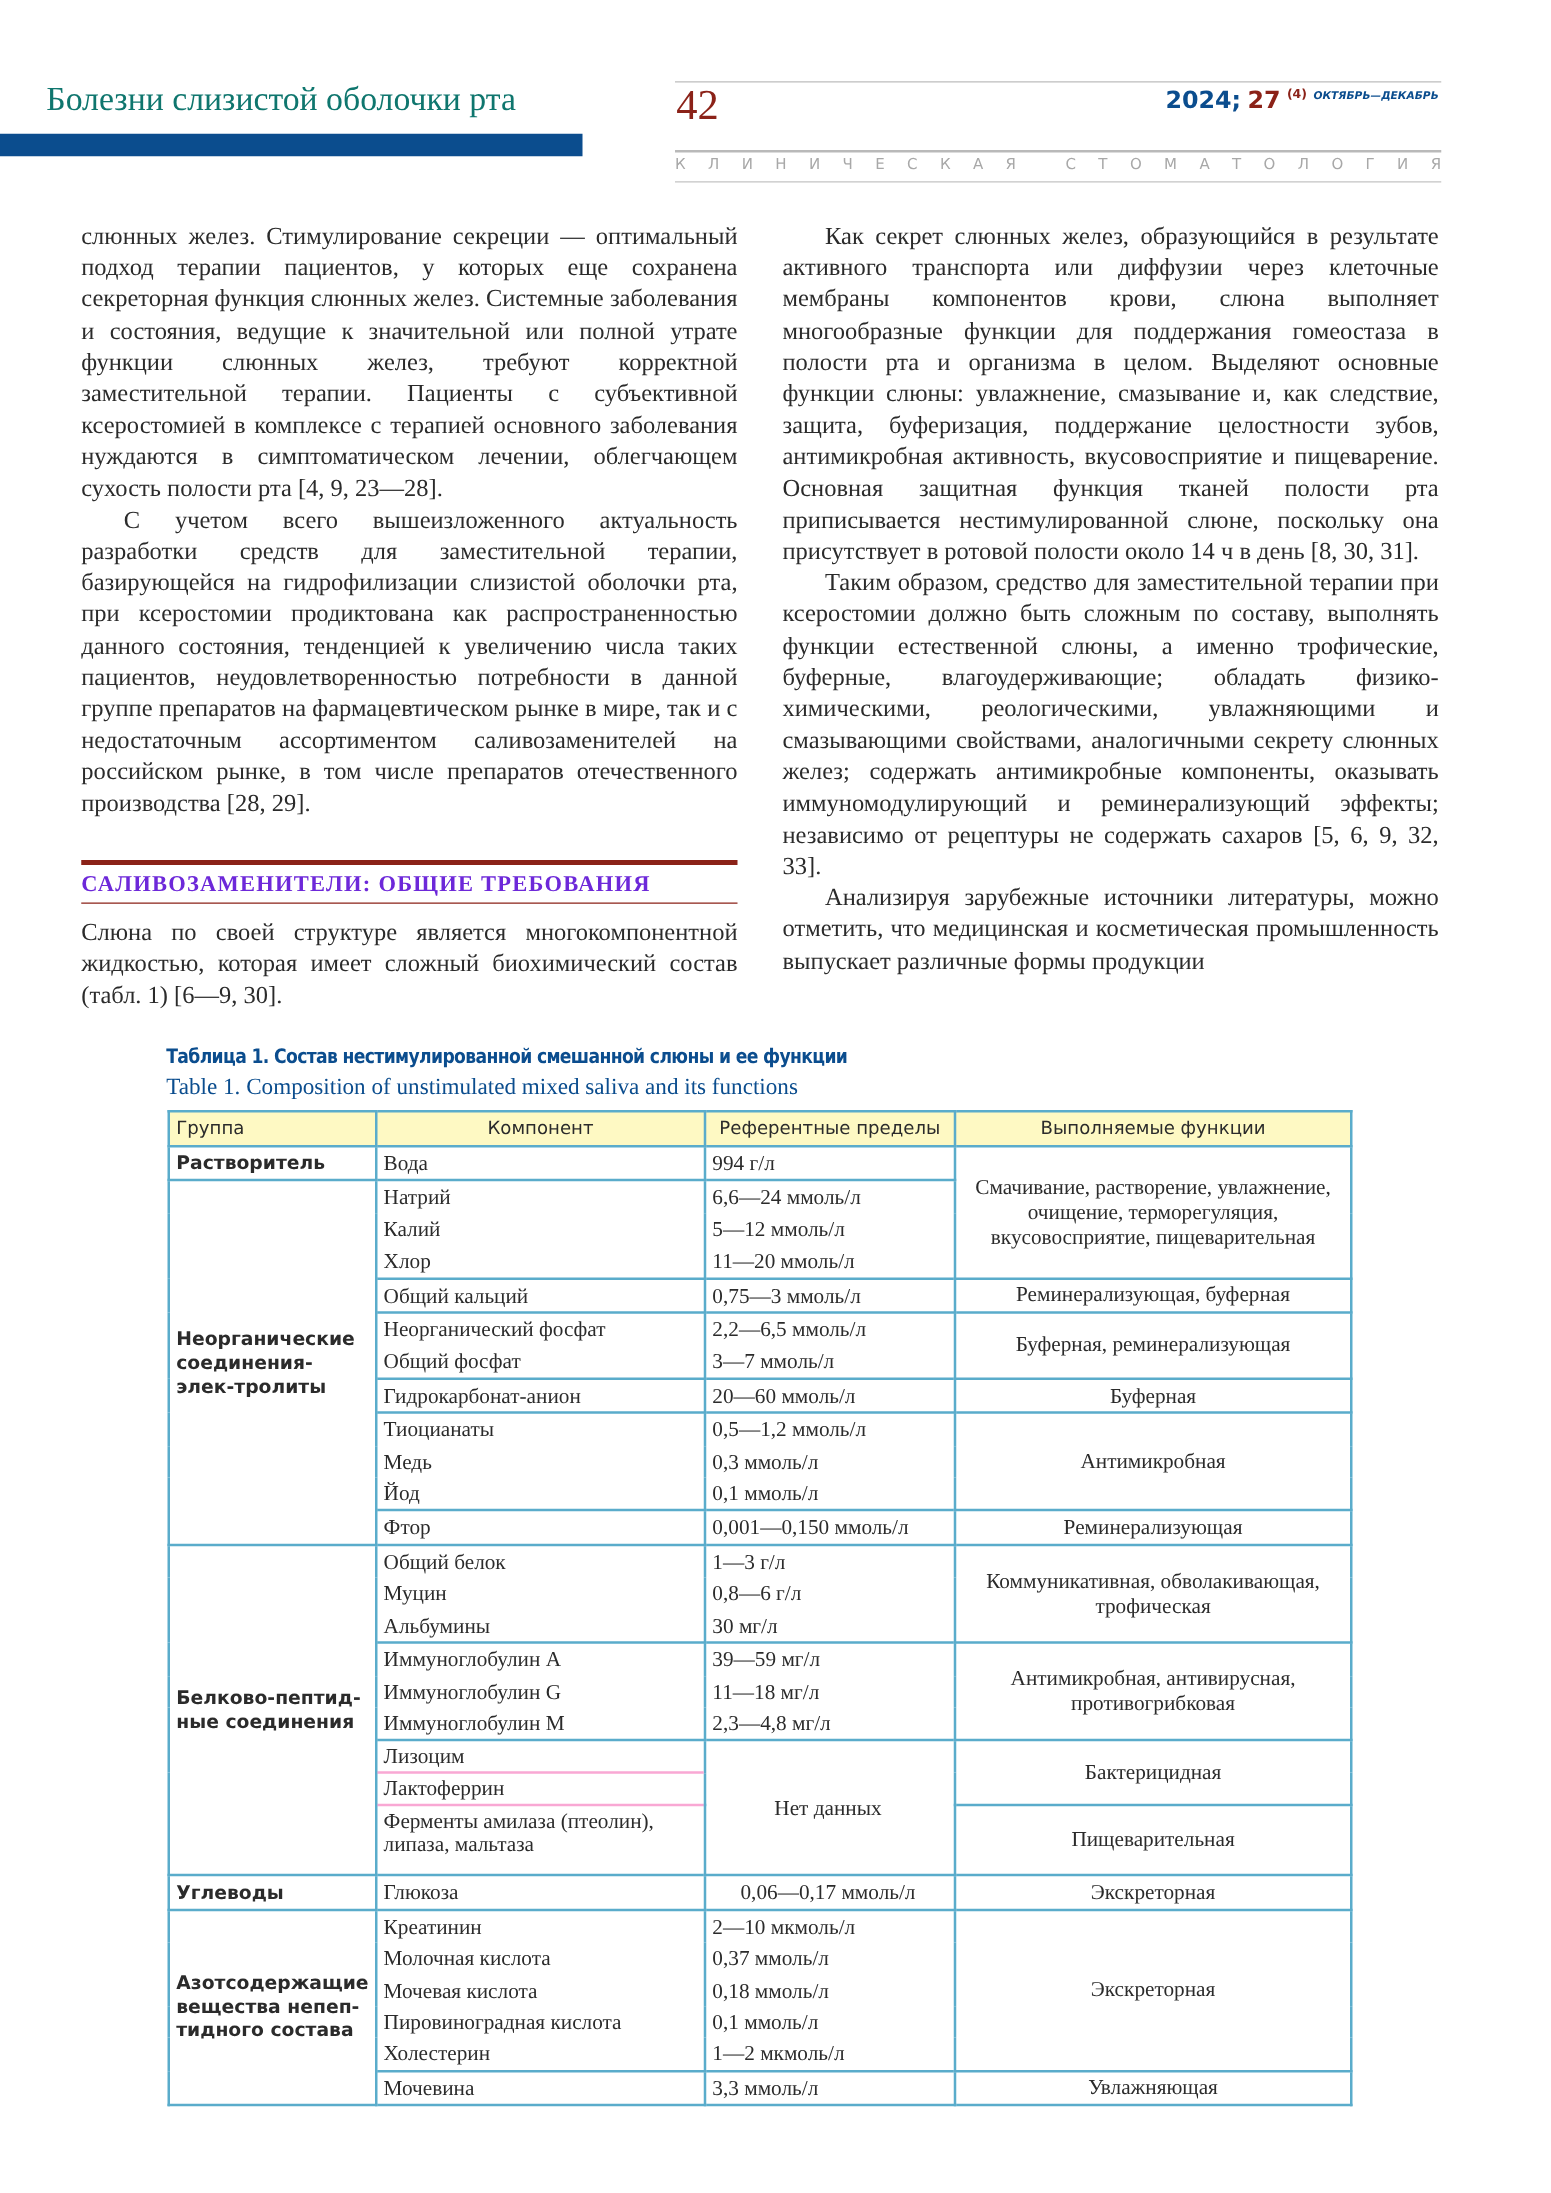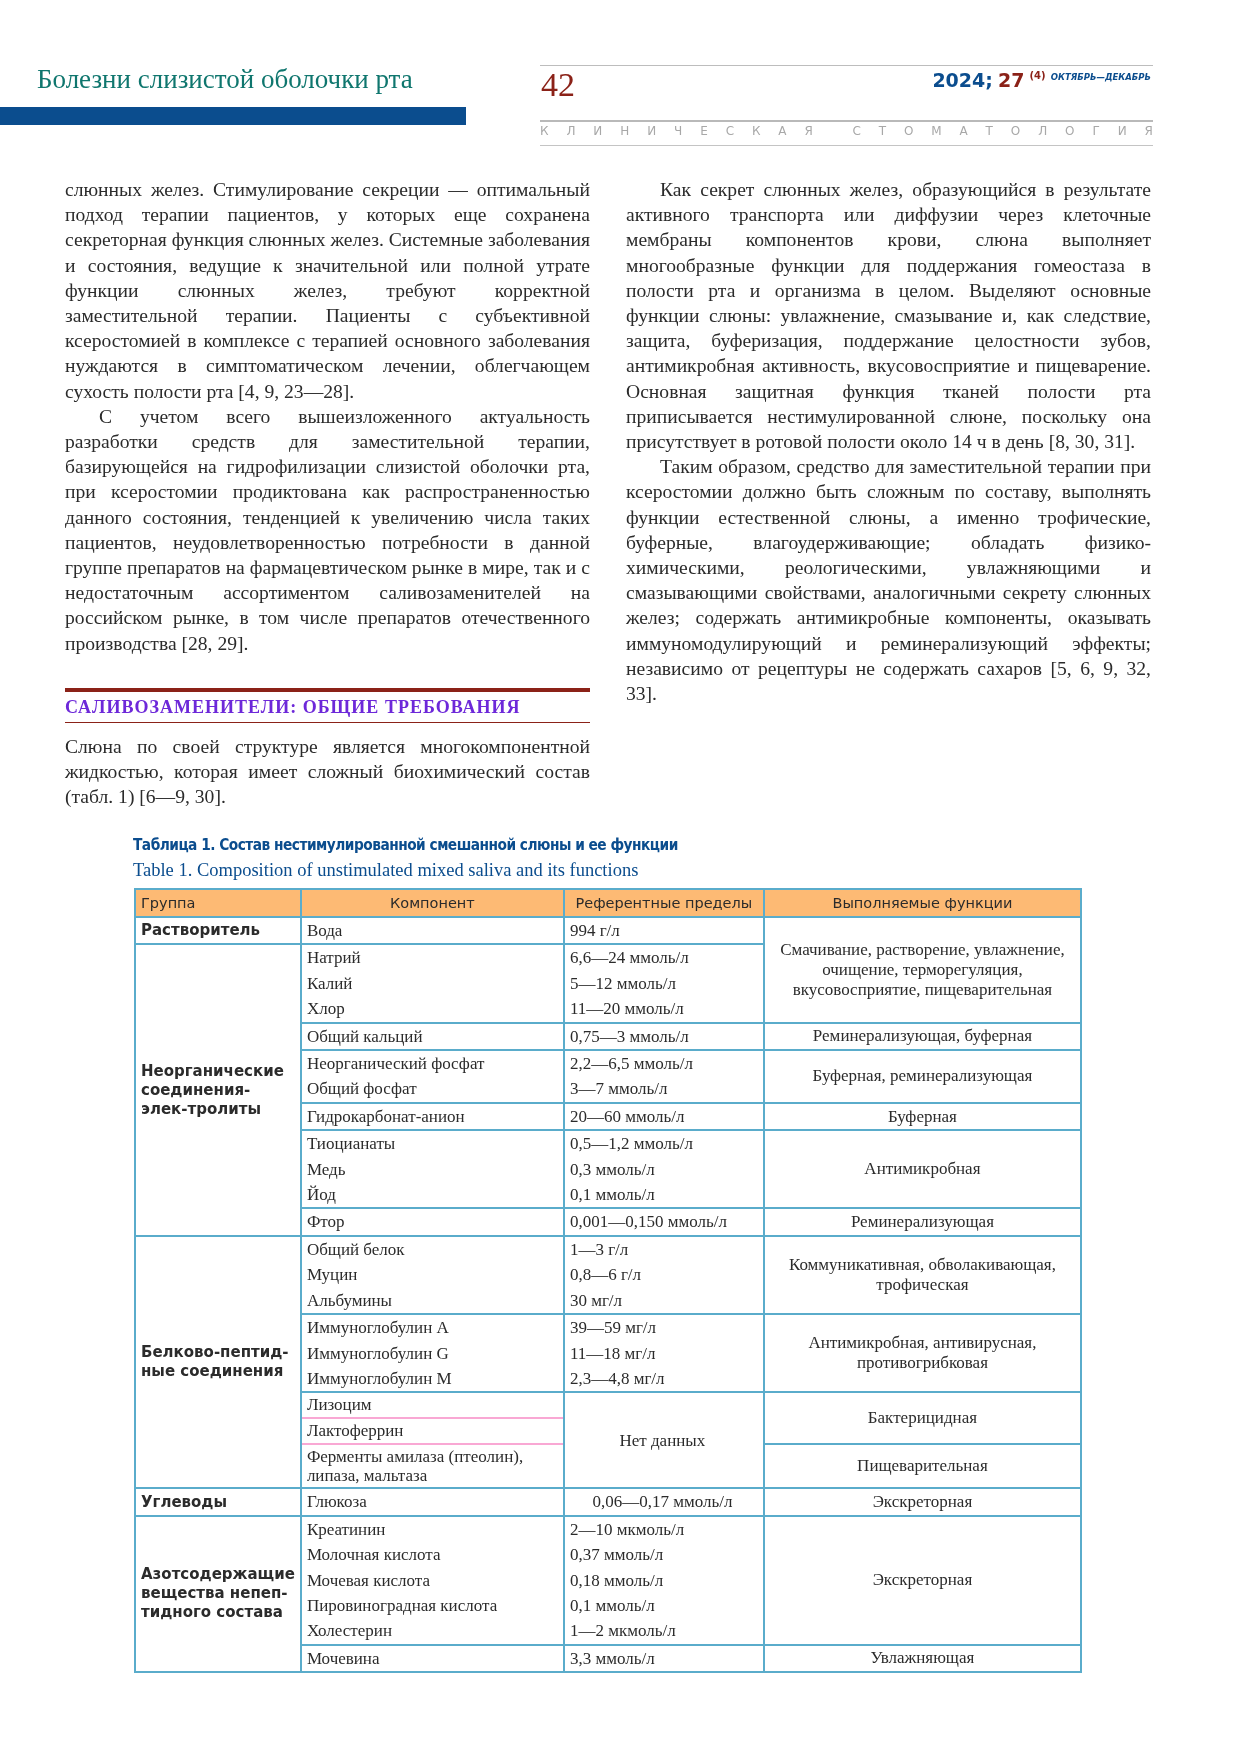--- a/index.html
+++ b/index.html
@@ -36,37 +36,37 @@
   #heading-rule-bottom { left:65px; top:722px; width:525px; height:1px; background:#8b2218; }
   #col-left-bottom { left:65px; top:734px; width:525px; }
 
   
   #table-title-ru { left:133px; top:835px; font-family:"DejaVu Sans", sans-serif; font-size:16px; font-weight:bold;
                     color:#0b4d8e; white-space:nowrap; letter-spacing:-0.6px; transform:scaleX(0.86); transform-origin:left; }
   #table-title-en { left:133px; top:860px; font-family:"Liberation Serif", serif; font-size:18.5px; color:#0b4d8e; white-space:nowrap; }
   #comp-table { left:134px; top:888px; width:948px; border-collapse:collapse;
                 font-family:"Liberation Serif", serif; font-size:17px; color:#2b2b2b; }
   #comp-table td, #comp-table th { border:2px solid #5aaccb; padding:0 5px; vertical-align:middle; }
-  #comp-table th { background:#fdba74; font-family:"DejaVu Sans", sans-serif; font-weight:normal; font-size:14.5px;
+  #comp-table th { background:#fef9c3; font-family:"DejaVu Sans", sans-serif; font-weight:normal; font-size:14.5px;
                    height:26px; padding:0 5px; }
   #comp-table th.c0 { text-align:left; }
   #comp-table td { line-height:25.4px; }
   #comp-table td.grp { font-family:"DejaVu Sans", sans-serif; font-weight:bold; font-size:15px; line-height:19px; width:137px; }
   #comp-table td.cmp { width:251px; border-bottom-width:0; border-top-width:0; }
   #comp-table td.cmp.first { border-top-width:2px; }
   #comp-table td.cmp.last { border-bottom-width:2px; }
   #comp-table td.cmp.single { border-top-width:2px; border-bottom-width:2px; }
   #comp-table td.val { width:185px; text-align:left; border-top-width:0; border-bottom-width:0; padding-right:8px; }
   #comp-table td.val.first { border-top-width:2px; }
   #comp-table td.val.last { border-bottom-width:2px; }
   #comp-table td.val.single { border-top-width:2px; border-bottom-width:2px; }
   #comp-table td.val.center { text-align:center; border-top-width:2px; border-bottom-width:2px; }
   #comp-table td.fn { text-align:center; line-height:20px; }
   #comp-table td.cmp.thin { border-top:2px solid #f9a8d4; border-bottom:1px solid #5aaccb; line-height:24px; }
-  #comp-table td.cmp.two { line-height:19px; padding-top:2px; padding-bottom:2px; }
+  #comp-table td.cmp.two { line-height:19px; padding-top:2px; padding-bottom:14px; }
 </style>
 </head>
 <body>
 
 <div id="section-title" class="abs">Болезни слизистой оболочки рта</div>
 <div id="blue-bar" class="abs"></div>
 <div id="rule-top" class="abs"></div>
 <div id="page-number" class="abs">42</div>
 <div id="issue" class="abs">
   <span class="yr">2024;</span>
@@ -110,20 +110,21 @@
 <div id="heading-rule-top" class="abs"></div>
 <div id="section-heading" class="abs">САЛИВОЗАМЕНИТЕЛИ: ОБЩИЕ ТРЕБОВАНИЯ</div>
 <div id="heading-rule-bottom" class="abs"></div>
 <div id="col-left-bottom" class="abs col">
   <p>Слюна по своей структуре является многокомпонентной жидкостью, которая имеет сложный биохимический состав (табл. 1) [6—9, 30].</p>
 </div>
 
 <div id="col-right" class="abs col">
   <p class="ind">Как секрет слюнных желез, образующийся в результате активного транспорта или диффузии через клеточные мембраны компонентов крови, слюна выполняет многообразные функции для поддержания гомеостаза в полости рта и организма в целом. Выделяют основные функции слюны: увлажнение, смазывание и, как следствие, защита, буферизация, поддержание целостности зубов, антимикробная активность, вкусовосприятие и пищеварение. Основная защитная функция тканей полости рта приписывается нестимулированной слюне, поскольку она присутствует в ротовой полости около 14 ч в день [8, 30, 31].</p>
   <p class="ind">Таким образом, средство для заместительной терапии при ксеростомии должно быть сложным по составу, выполнять функции естественной слюны, а именно трофические, буферные, влагоудерживающие; обладать физико-химическими, реологическими, увлажняющими и смазывающими свойствами, аналогичными секрету слюнных желез; содержать антимикробные компоненты, оказывать иммуномодулирующий и реминерализующий эффекты; независимо от рецептуры не содержать сахаров [5, 6, 9, 32, 33].</p>
+  <p class="ind">Анализируя зарубежные источники литературы, можно отметить, что медицинская и косметическая промышленность выпускает различные формы продукции</p>
 </div>
 
 <div id="table-title-ru" class="abs">Таблица 1. Состав нестимулированной смешанной слюны и ее функции</div>
 <div id="table-title-en" class="abs">Table 1. Composition of unstimulated mixed saliva and its functions</div>
 
 <table id="comp-table" class="abs">
   <thead>
     <tr>
       <th class="c0">Группа</th>
       <th>Компонент</th>

